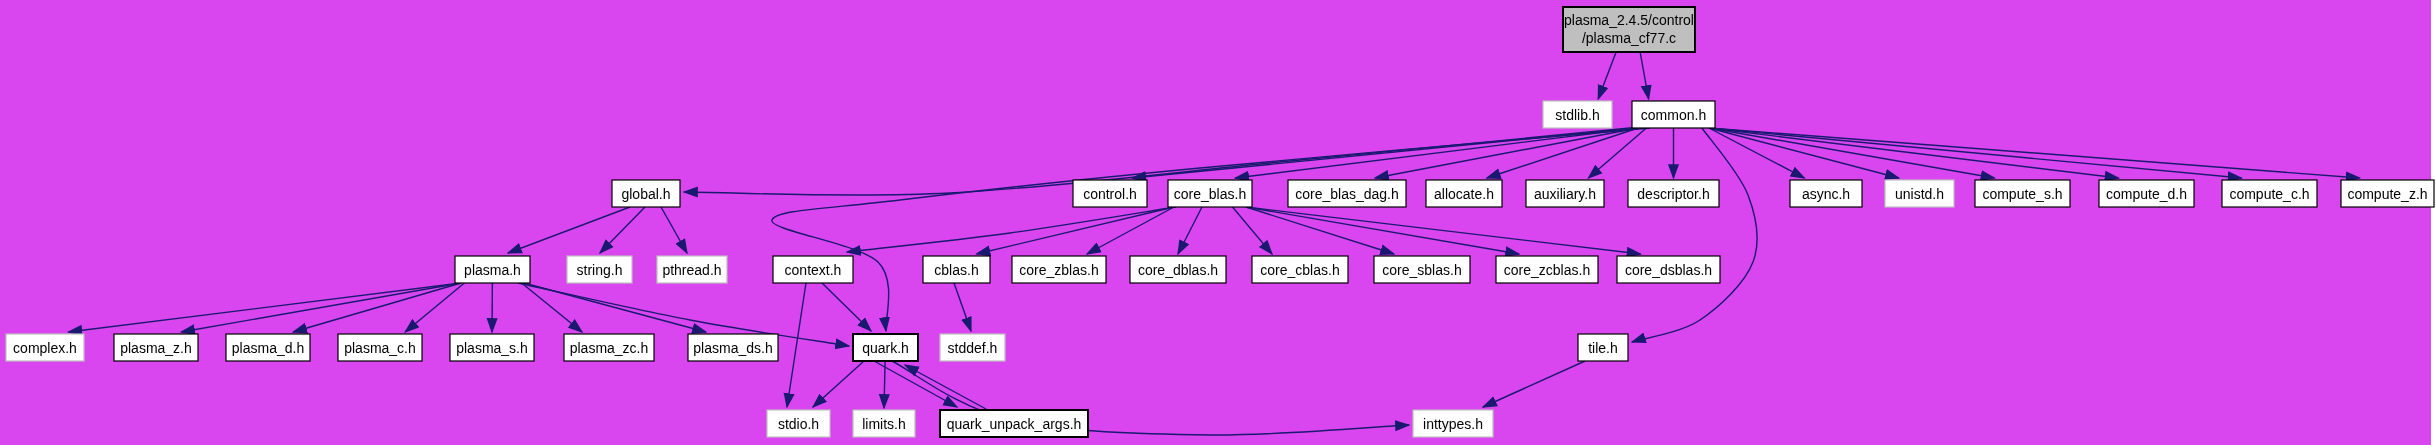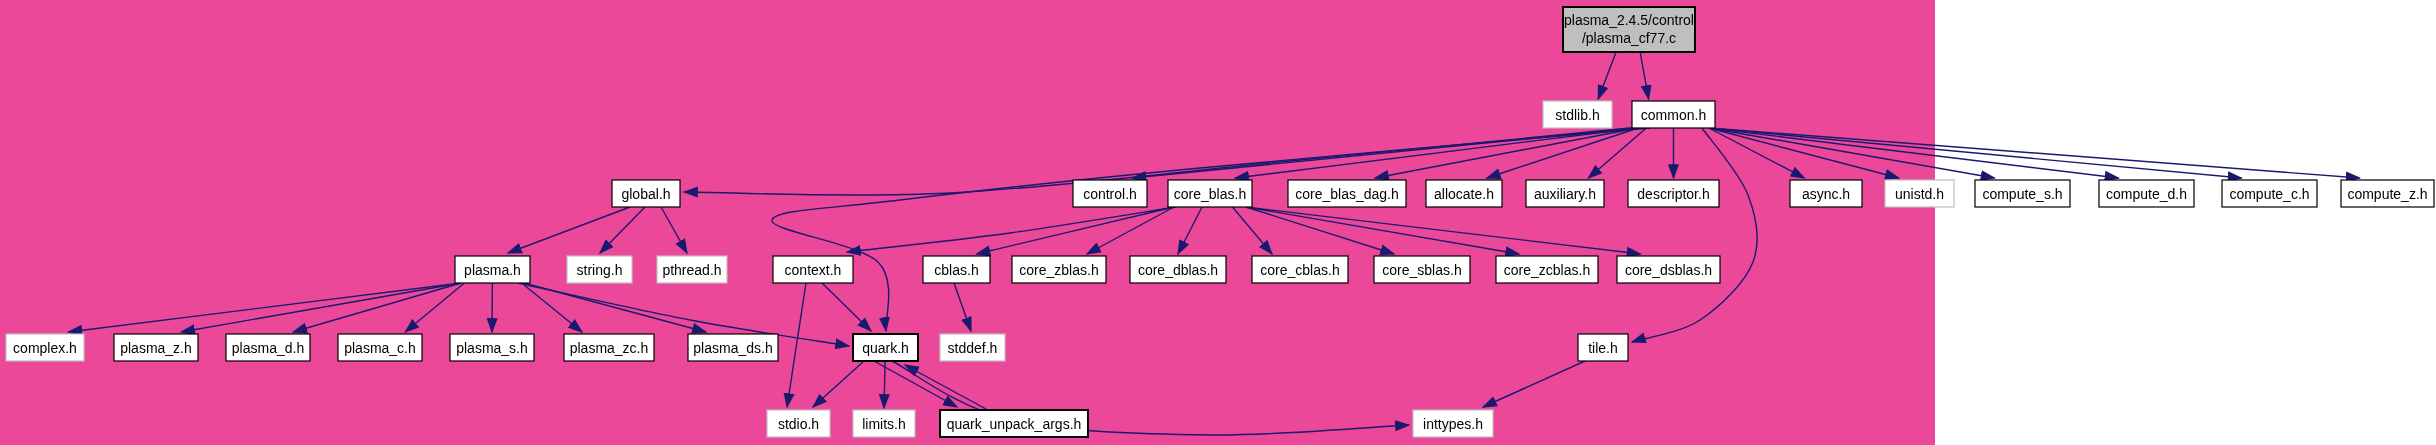--- a/index.html
+++ b/index.html
@@ -1,16 +1,16 @@
 <!DOCTYPE html>
 <html><head>
 <meta charset="utf-8">
 <style>
   html, body { margin: 0; padding: 0; background: #ffffff; }
-  #stage { width: 1935px; height: 445px; position: relative; background: #ec4899; }
+  #stage { width: 2431px; height: 445px; position: relative; background: #d946ef; }
   svg { display: block; font-family: "Liberation Sans", "DejaVu Sans", sans-serif; }
   .node-label { font-size: 14px; fill: #000000; }
 </style>
 </head>
 <body>
 
 <div id="stage">
   <svg id="graph" width="2436" height="445" viewBox="0 0 2436 445">
       <defs>
         <marker id="arrow" viewBox="0 0 10 8" refX="9" refY="4" markerWidth="11" markerHeight="9" orient="auto-start-reverse">

